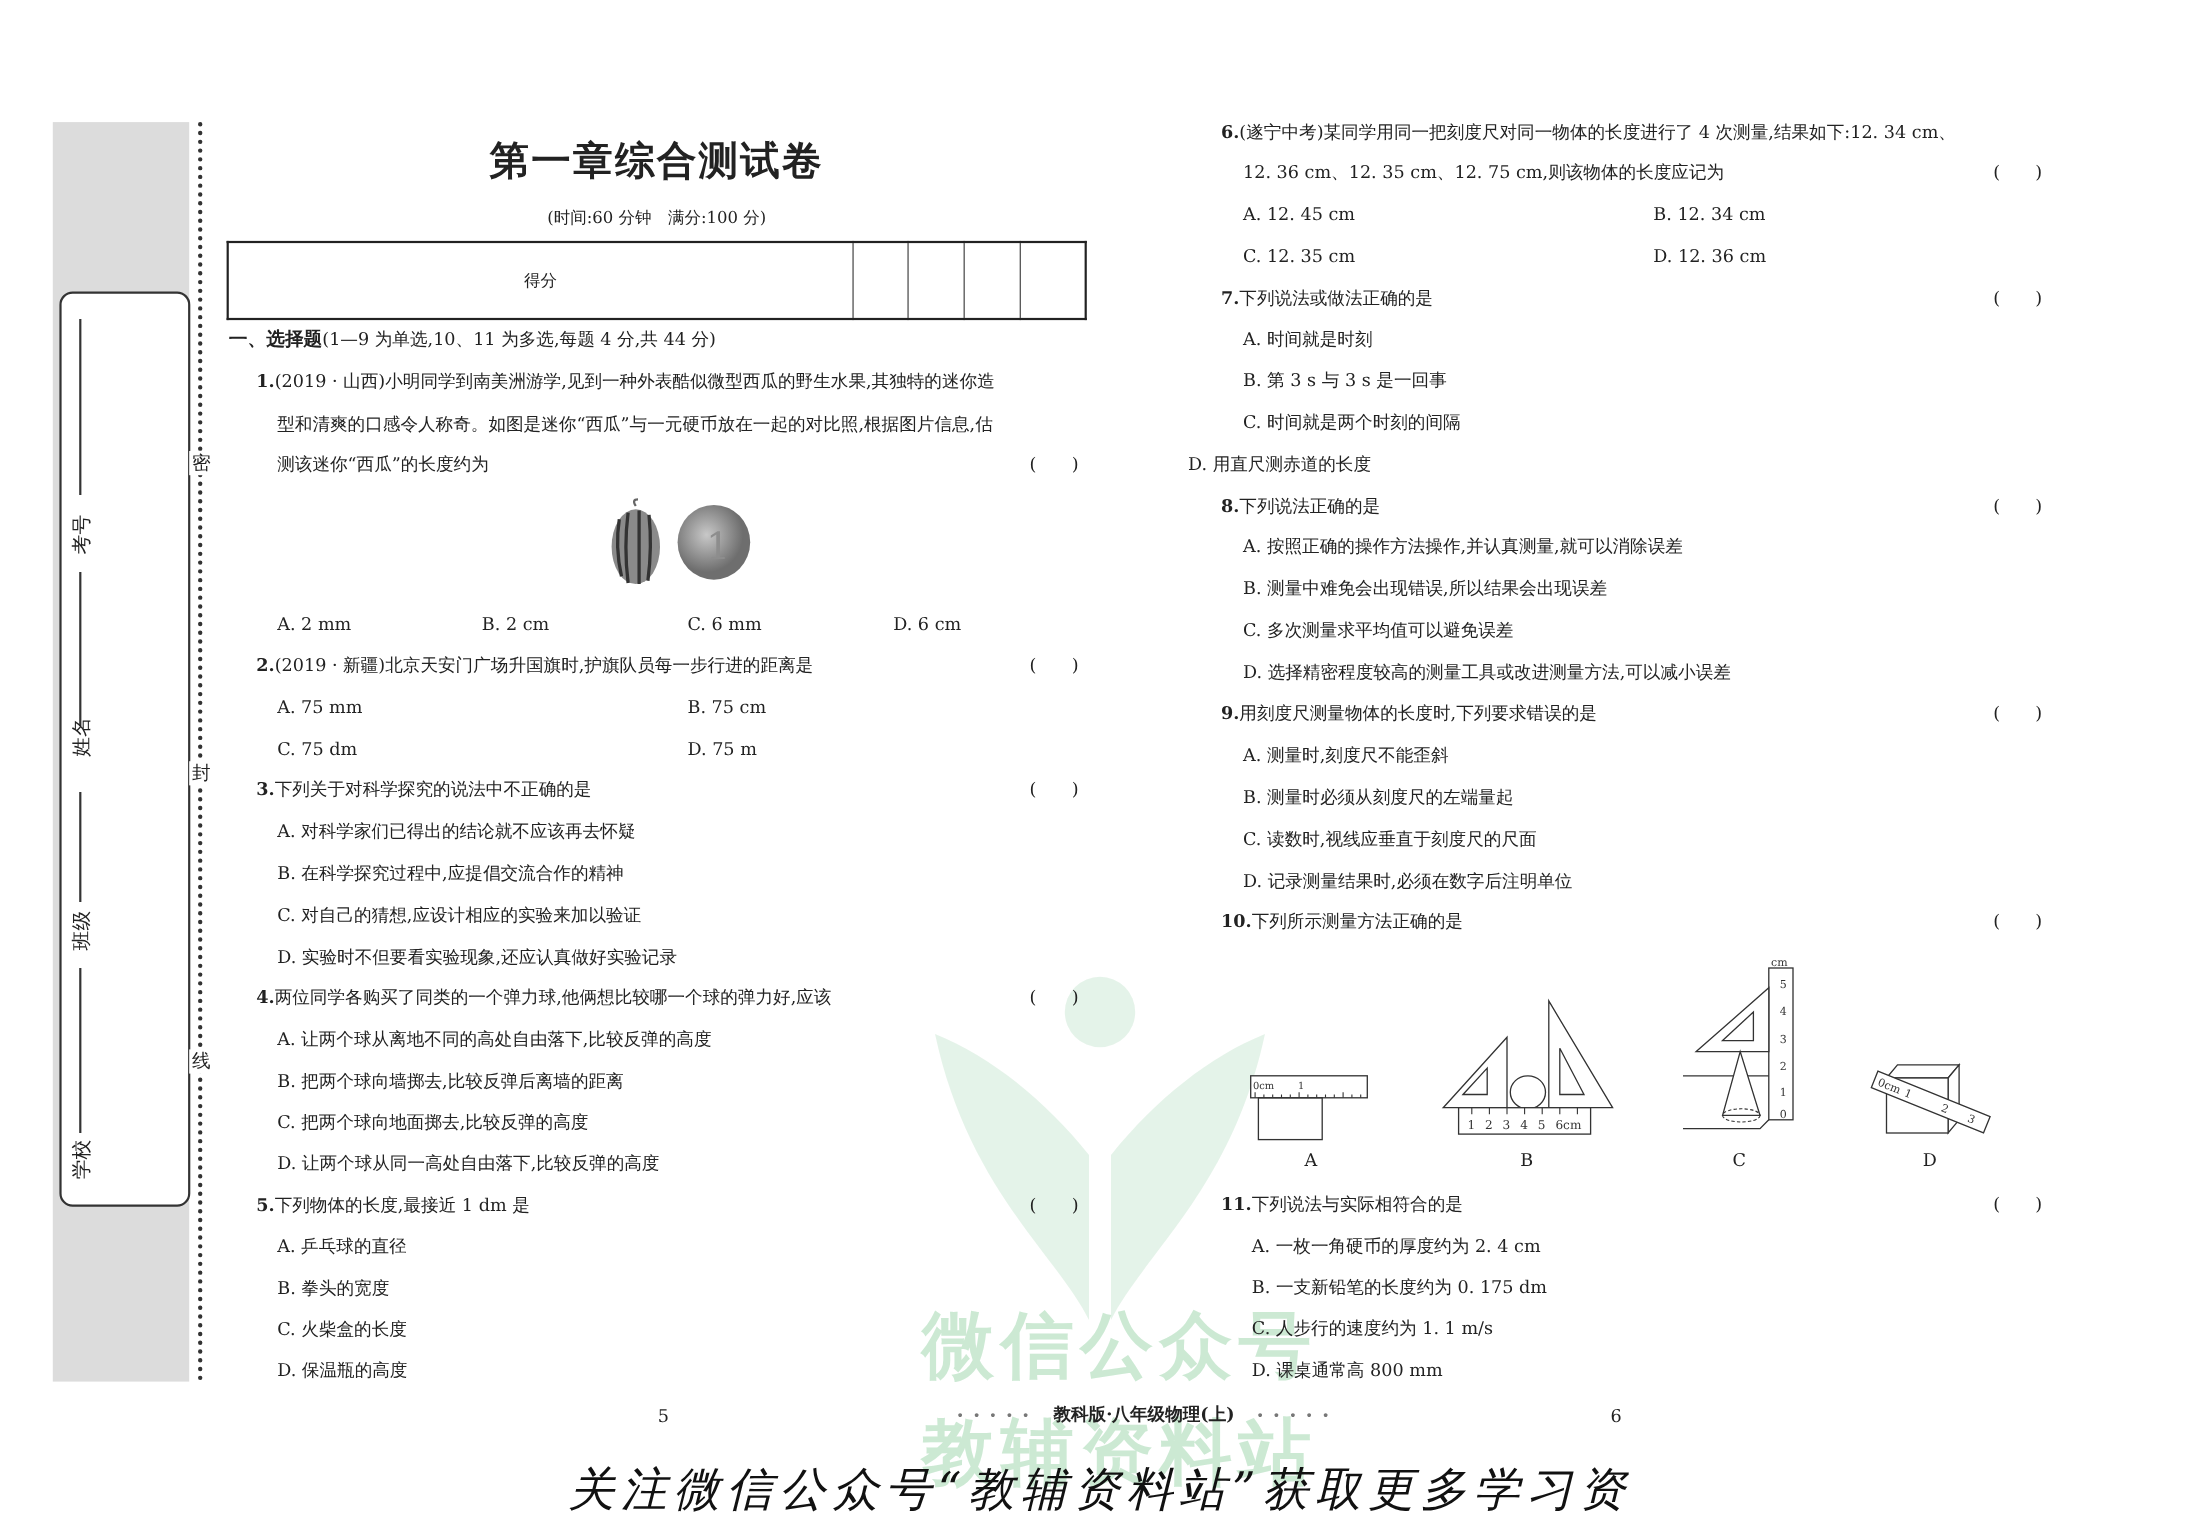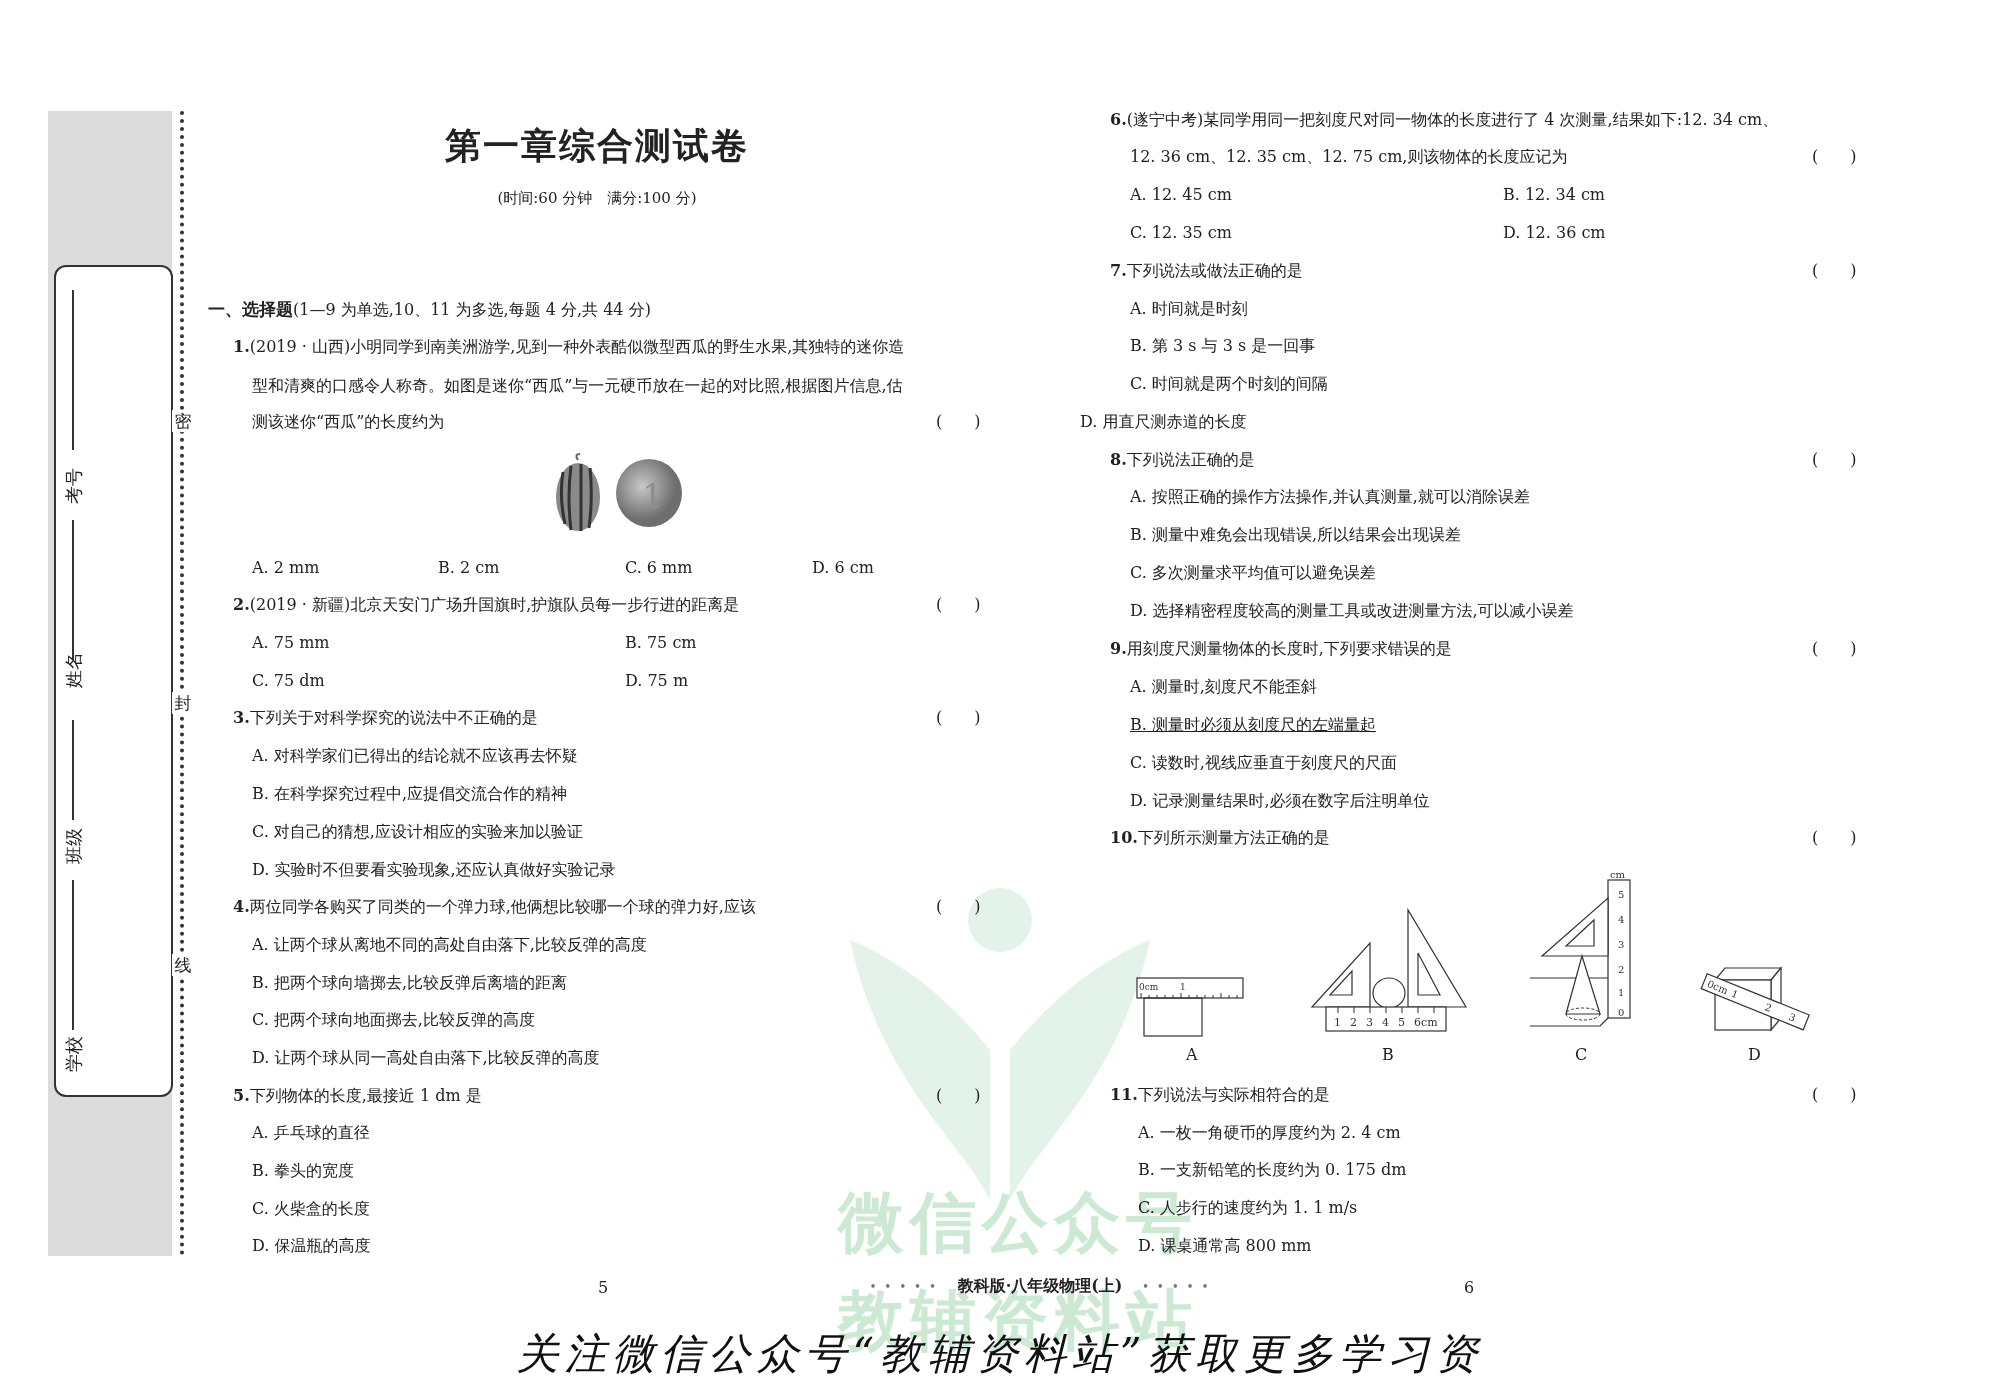--- a/index.html
+++ b/index.html
@@ -52,20 +52,27 @@
   <path d="M310 60 C 280 200, 200 260, 170 320 L170 170 C 210 120, 260 80, 310 60 Z" fill="#3aa55a"></path>
 </svg>
 <div class="wm-text" style="left:838px;top:1178px;">微信公众号</div>
 <div class="wm-text" style="left:838px;top:1276px;">教辅资料站</div>
 
 <div class="abs title">第一章综合测试卷</div>
 <div class="abs subtitle">(时间:60 分钟　满分:100 分)</div>
 
 <table class="score">
   <tbody>
+  <tr>
+    <td>得分</td>
+    <td></td>
+    <td></td>
+    <td></td>
+    <td></td>
+  </tr>
 </tbody>
   </table>
 
 <div class="line section"><b>一、选择题</b><span>(1—9 为单选,10、11 为多选,每题 4 分,共 44 分)</span></div>
 
 <div class="line" style="left:233px;top:337px;"><span class="qnum">1.</span><span>(2019 · 山西)小明同学到南美洲游学,见到一种外表酷似微型西瓜的野生水果,其独特的迷你造</span></div>
 <div class="line" style="left:252px;top:376px;text-align:right;">型和清爽的口感令人称奇。如图是迷你“西瓜”与一元硬币放在一起的对比照,根据图片信息,估</div>
 <div class="line" style="left:252px;top:412px;">测该迷你“西瓜”的长度约为</div>
 <div class="bracket" style="left:936px;top:412px;">(　　)</div>
 <svg class="abs" style="left:545px;top:452px;width:145px;height:82px;" viewBox="0 0 145 82">
@@ -132,21 +139,21 @@
 <div class="line" style="left:1110px;top:450px;"><span class="qnum">8.</span><span>下列说法正确的是</span></div>
 <div class="bracket" style="left:1812px;top:450px;">(　　)</div>
 <div class="line" style="left:1130px;top:487px;">A. 按照正确的操作方法操作,并认真测量,就可以消除误差</div>
 <div class="line" style="left:1130px;top:525px;">B. 测量中难免会出现错误,所以结果会出现误差</div>
 <div class="line" style="left:1130px;top:563px;">C. 多次测量求平均值可以避免误差</div>
 <div class="line" style="left:1130px;top:601px;">D. 选择精密程度较高的测量工具或改进测量方法,可以减小误差</div>
 
 <div class="line" style="left:1110px;top:639px;"><span class="qnum">9.</span><span>用刻度尺测量物体的长度时,下列要求错误的是</span></div>
 <div class="bracket" style="left:1812px;top:639px;">(　　)</div>
 <div class="line" style="left:1130px;top:677px;">A. 测量时,刻度尺不能歪斜</div>
-<div class="line" style="left:1130px;top:715px;text-decoration:underline;">B. 测量时必须从刻度尺的左端量起</div>
+<div class="line" style="left:1130px;top:715px;">B. 测量时必须从刻度尺的左端量起</div>
 <div class="line" style="left:1130px;top:753px;">C. 读数时,视线应垂直于刻度尺的尺面</div>
 <div class="line" style="left:1130px;top:791px;">D. 记录测量结果时,必须在数字后注明单位</div>
 
 <div class="line" style="left:1110px;top:828px;"><span class="qnum">10.</span><span>下列所示测量方法正确的是</span></div>
 <div class="bracket" style="left:1812px;top:828px;">(　　)</div>
 
 <svg class="abs" style="left:1136px;top:970px;width:110px;height:70px;" viewBox="0 0 110 70">
   <rect x="1" y="8" width="106" height="20" fill="#fff" stroke="#333" stroke-width="1.2"></rect>
   <g stroke="#333" stroke-width="1">
       <line x1="5" y1="28" x2="5" y2="23"></line>

